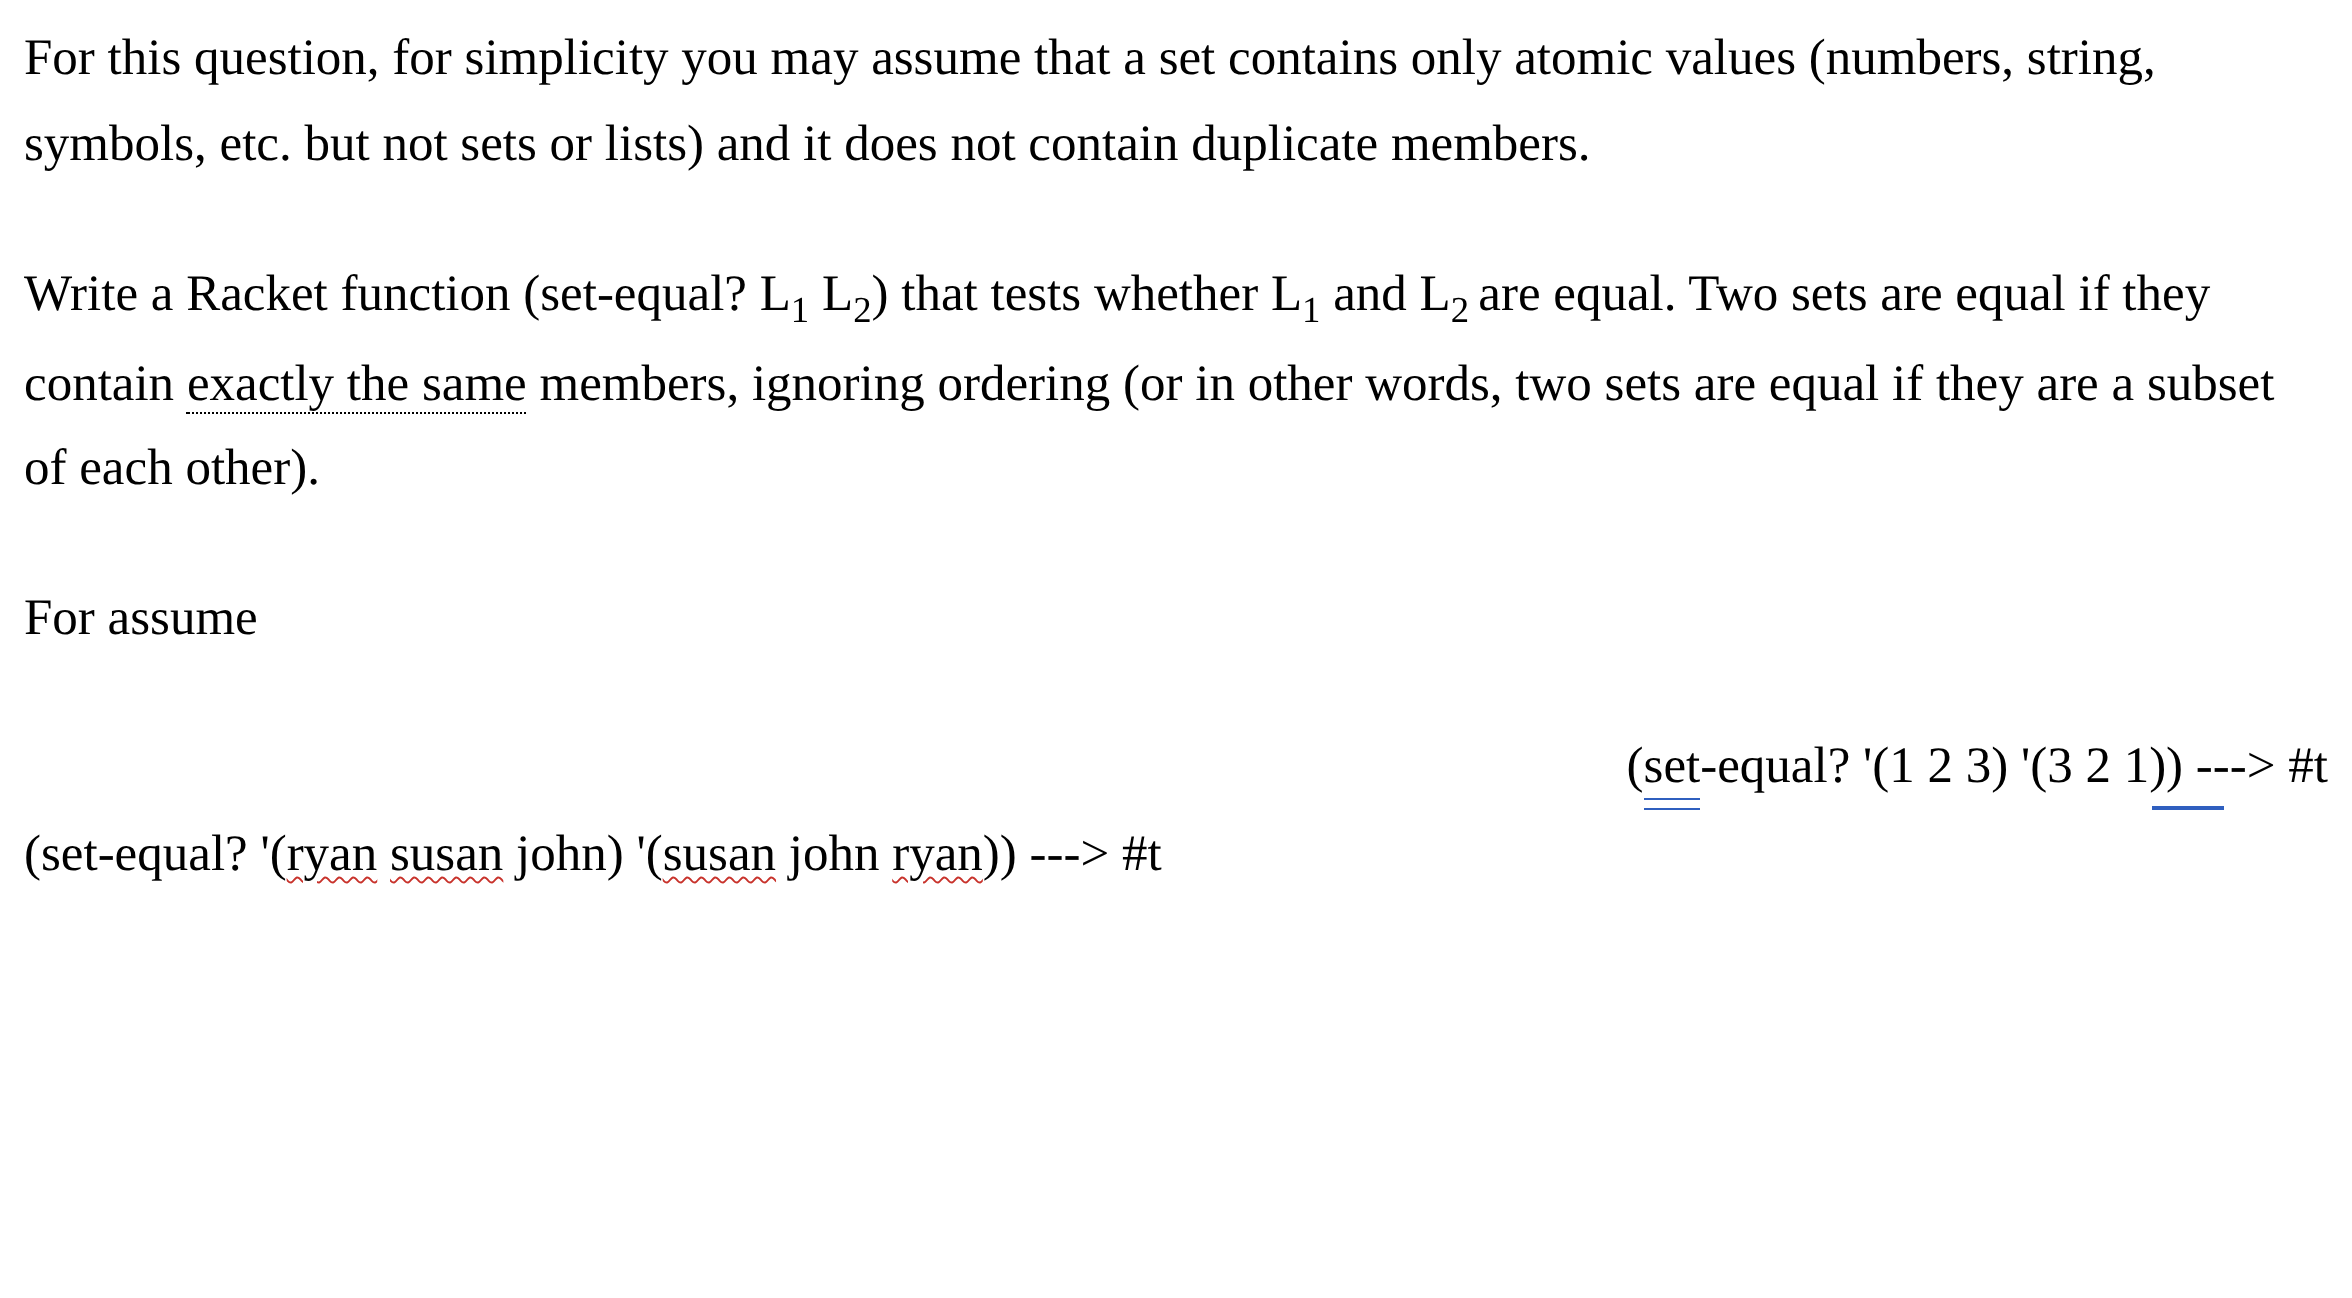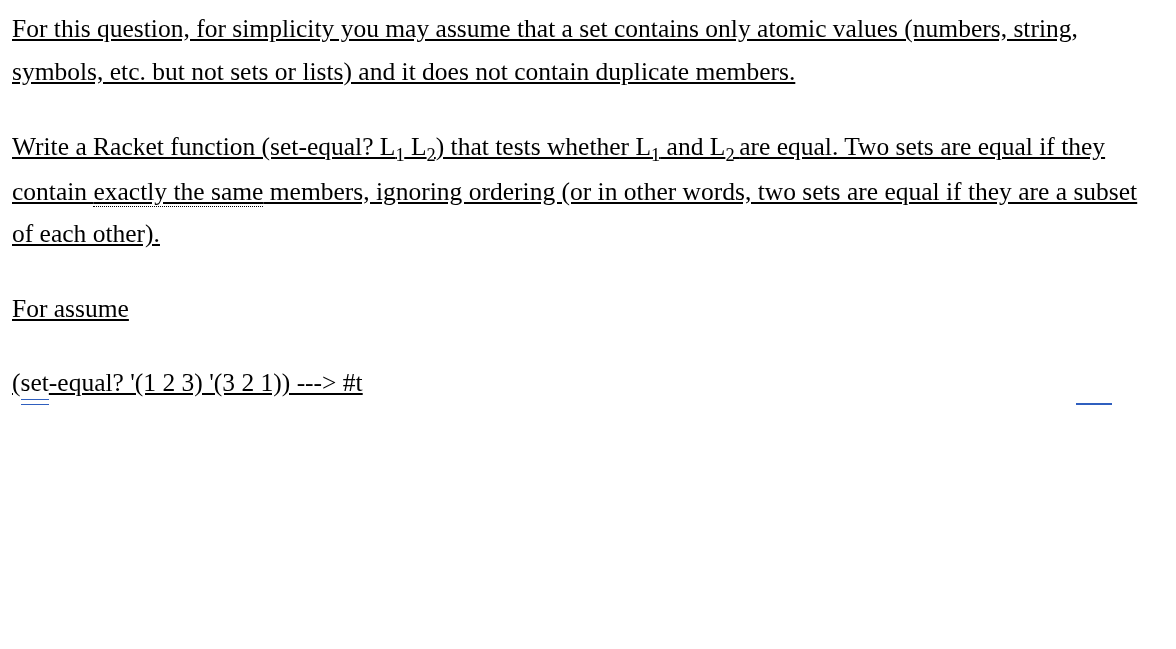--- a/index.html
+++ b/index.html
@@ -12,24 +12,24 @@
     color: #000000;
     line-height: 1.68;
   }
   .page {
     padding: 8px 12px 18px 12px;
     box-sizing: border-box;
     width: 1176px;
   }
   p {
     margin: 0 0 32px 0;
-    text-decoration: underline;
   }
   p.nogap {
     margin-bottom: 4px;
+    text-align: right;
   }
   .sub {
     font-size: 0.72em;
     vertical-align: sub;
     position: relative;
   }
   .dotted-u {
     border-bottom: 1px dotted #000;
     padding-bottom: 0px;
     text-align: center;
@@ -87,16 +87,19 @@
   <p>For assume</p>
 
   <div class="examples">
 
     <p class="proof-line nogap">
       <span class="wp">(</span><span class="double-u">set</span><span class="wp">-equal? '(1 2 3) '(3 2 1)) ---&gt; #t</span>
       <span class="cursor-mark"></span>
     </p>
 
 
+    <p class="proof-line">
+      <span class="wp">(set-equal? '(</span><span class="spell-red">ryan</span><span class="wp"> </span><span class="spell-red">susan</span><span class="wp"> john) '(</span><span class="spell-red">susan</span><span class="wp"> john </span><span class="spell-red">ryan</span><span class="wp">)) ---&gt; #t</span>
+    </p>
 
   </div>
 
 </div>
 
 </body></html>

